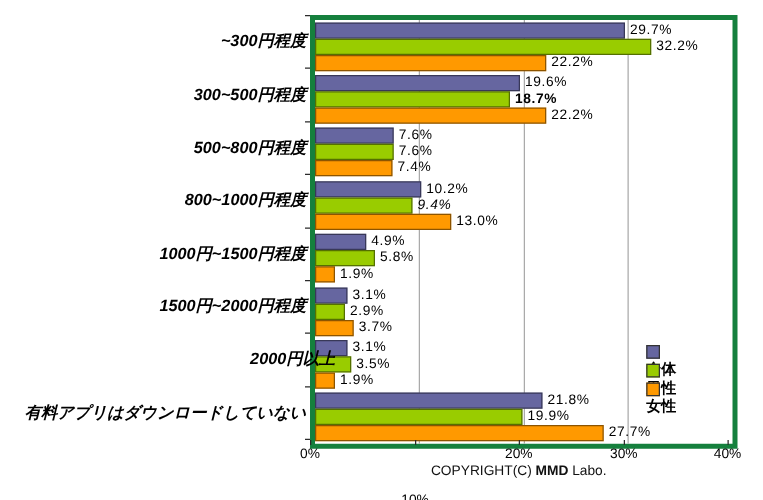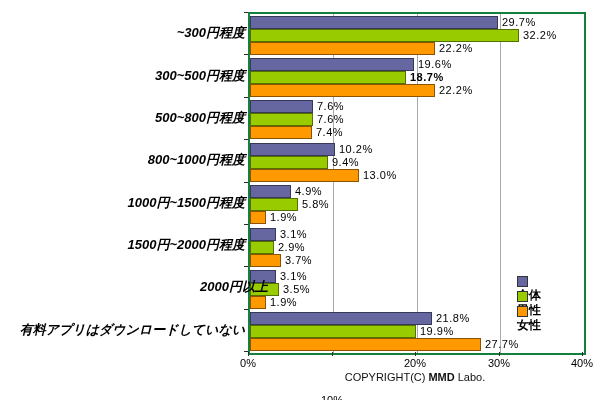--- a/index.html
+++ b/index.html
@@ -2,21 +2,21 @@
 <html><head>
 <meta charset="utf-8">
 <style>
   html,body{margin:0;padding:0;background:#ffffff;}
   #canvas{
     position:relative;width:610px;height:400px;background:#ffffff;overflow:hidden;
     font-family:"Liberation Sans","DejaVu Sans",sans-serif;color:#000;
   }
   #plot-area{
     position:absolute;left:248px;top:12px;width:334px;height:339px;
-    background:#ffffff;border:2px solid #15803d;box-sizing:content-box;
+    background:#ffffff;border:4px solid #15803d;box-sizing:content-box;
   }
   .gridline{position:absolute;top:0;bottom:0;width:1px;background:#aaaaaa;}
   .bar{position:absolute;box-sizing:border-box;border:1px solid rgba(0,0,0,0.45);}
   .vlabel{
     position:absolute;height:13px;line-height:13px;font-size:11px;white-space:nowrap;
     letter-spacing:0.5px;color:#000;
   }
   #cat-labels{position:absolute;left:12px;top:12px;width:240px;height:339px;font-style:italic;}
   .cat-label{
     position:absolute;left:0;width:100%;display:flex;align-items:center;justify-content:flex-end;
@@ -59,21 +59,21 @@
       <div class="vlabel" style="left: 189px; top: 70px;">22.2%</div>
       <div class="bar" style="left: 0px; top: 86px; width: 63px; height: 13px; background: rgb(102, 102, 160);"></div>
       <div class="vlabel" style="left: 67px; top: 86px;">7.6%</div>
       <div class="bar" style="left: 0px; top: 99px; width: 63px; height: 13px; background: rgb(153, 204, 0);"></div>
       <div class="vlabel" style="left: 67px; top: 99px;">7.6%</div>
       <div class="bar" style="left: 0px; top: 112px; width: 62px; height: 13px; background: rgb(255, 153, 0);"></div>
       <div class="vlabel" style="left: 66px; top: 112px;">7.4%</div>
       <div class="bar" style="left: 0px; top: 129px; width: 85px; height: 13px; background: rgb(102, 102, 160);"></div>
       <div class="vlabel" style="left: 89px; top: 129px;">10.2%</div>
       <div class="bar" style="left: 0px; top: 142px; width: 78px; height: 13px; background: rgb(153, 204, 0);"></div>
-      <div class="vlabel" style="left: 82px; top: 142px;">9.4%</div>
+      <div class="vlabel" style="left: 82px; top: 142px; font-style: italic;">9.4%</div>
       <div class="bar" style="left: 0px; top: 155px; width: 109px; height: 13px; background: rgb(255, 153, 0);"></div>
       <div class="vlabel" style="left: 113px; top: 155px;">13.0%</div>
       <div class="bar" style="left: 0px; top: 171px; width: 41px; height: 13px; background: rgb(102, 102, 160);"></div>
       <div class="vlabel" style="left: 45px; top: 171px;">4.9%</div>
       <div class="bar" style="left: 0px; top: 184px; width: 48px; height: 13px; background: rgb(153, 204, 0);"></div>
       <div class="vlabel" style="left: 52px; top: 184px;">5.8%</div>
       <div class="bar" style="left: 0px; top: 197px; width: 16px; height: 13px; background: rgb(255, 153, 0);"></div>
       <div class="vlabel" style="left: 20px; top: 197px;">1.9%</div>
       <div class="bar" style="left: 0px; top: 214px; width: 26px; height: 13px; background: rgb(102, 102, 160);"></div>
       <div class="vlabel" style="left: 30px; top: 214px;">3.1%</div>

